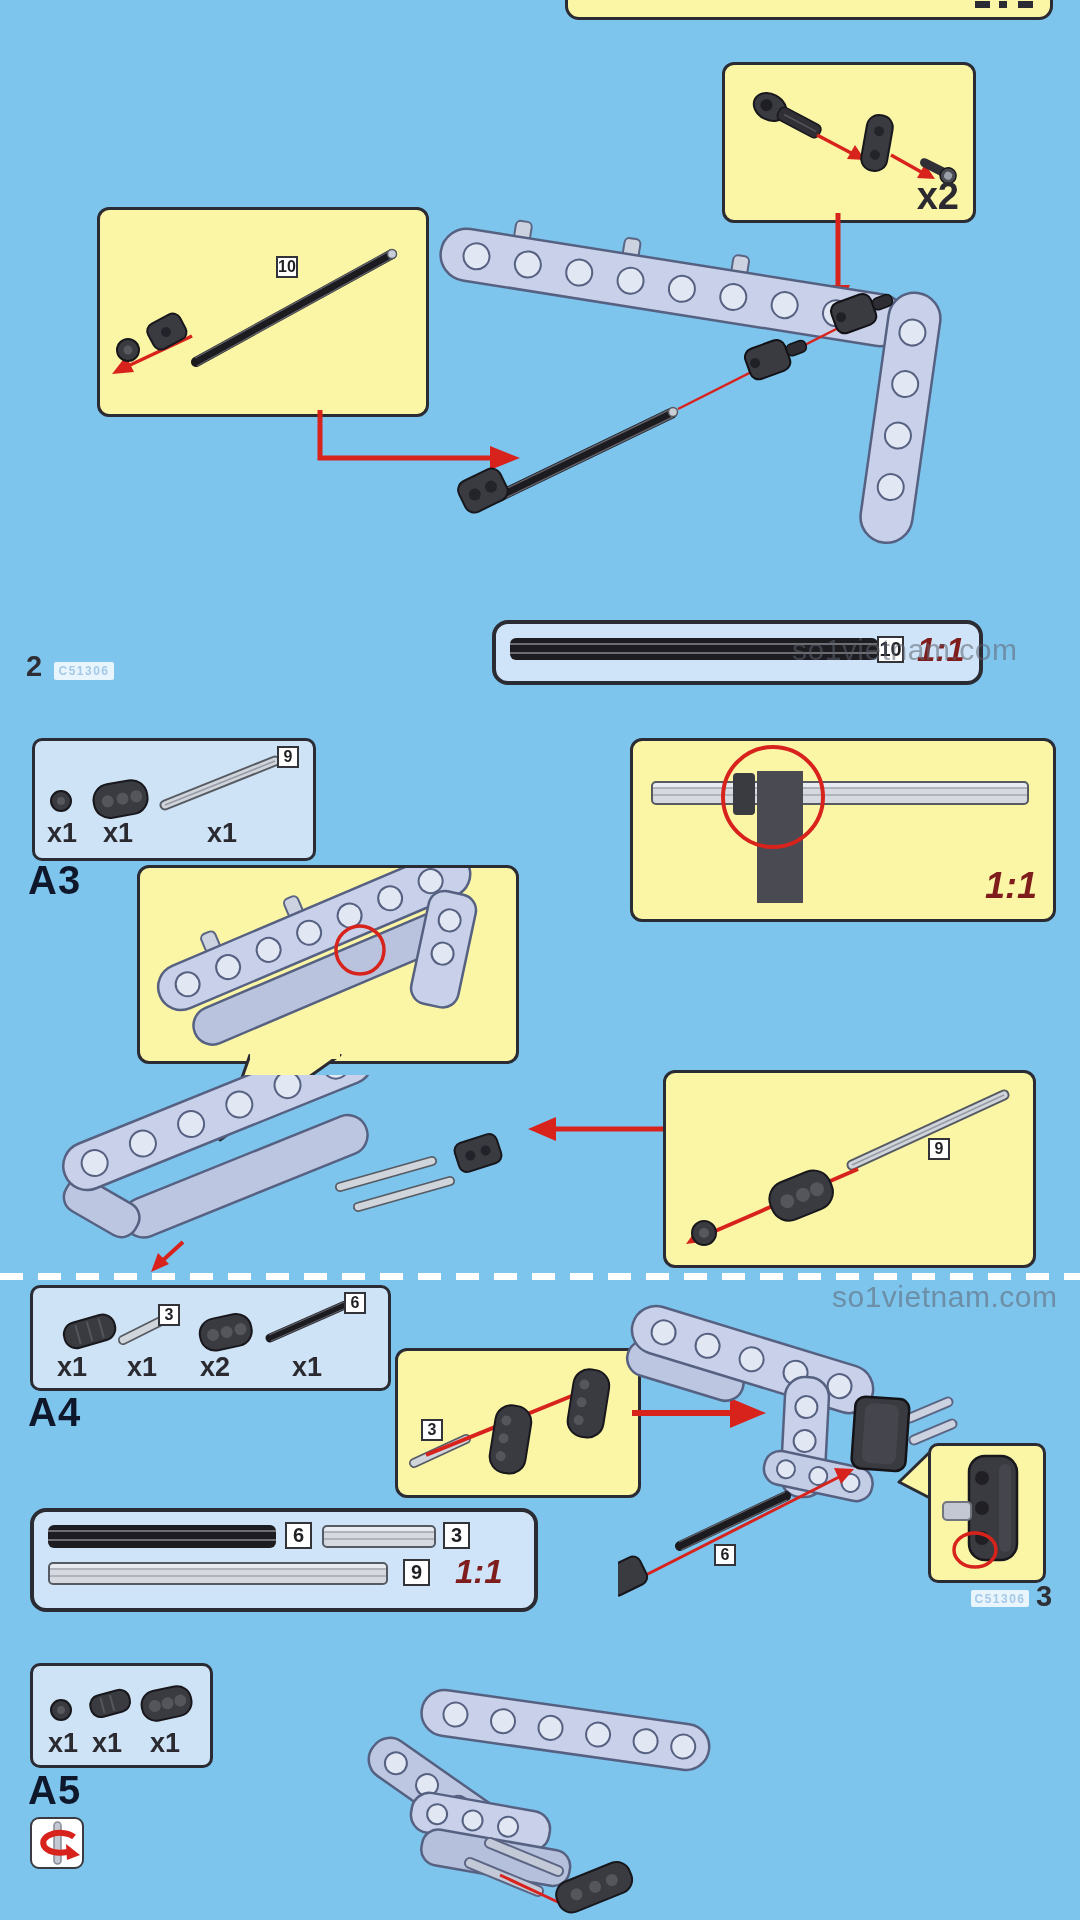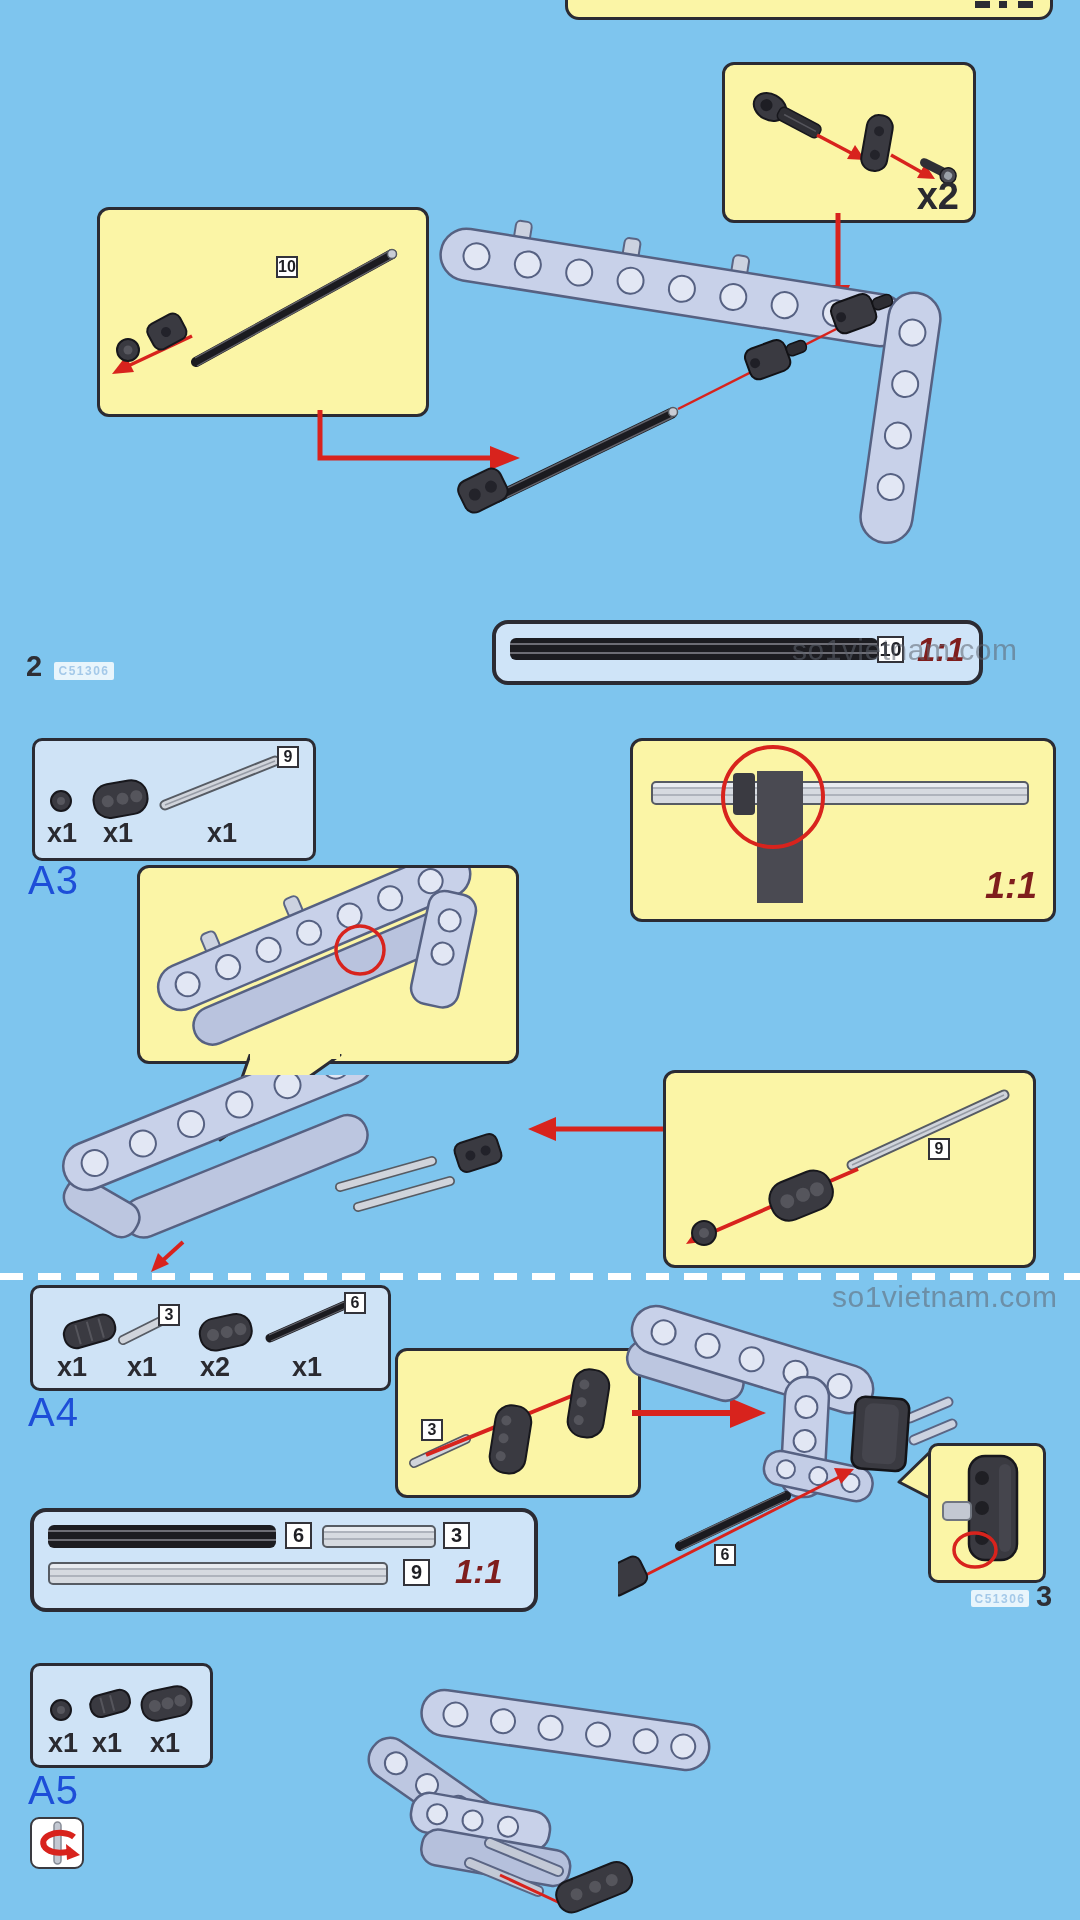--- a/index.html
+++ b/index.html
@@ -13,21 +13,21 @@
   .bluebox { position:absolute; background:#cfe3f6; border:3px solid #2b2b33; border-radius:10px; }
   .scalebox { position:absolute; background:#cfe4f8; border:4px solid #2b2b33; border-radius:16px; }
   .plabel {
     position:absolute; background:#ffffff; border:2px solid #33333a;
     display:flex; align-items:center; justify-content:center;
     font-weight:700; color:#1f1f24; box-sizing:border-box;
   }
   .plabel.small { width:22px; height:22px; font-size:16px; }
   .plabel.big   { width:27px; height:27px; font-size:20px; }
   .count { position:absolute; font-weight:700; color:#2a2a30; font-size:27px; }
-  .title { position:absolute; font-weight:400; color:#1d4ed8; font-size:40px; letter-spacing:1px; }
+  .title { position:absolute; font-weight:700; color:#0f172a; font-size:40px; letter-spacing:1px; }
   .scaletext { position:absolute; font-weight:700; color:#7f1d1d;font-style:italic; }
   .pageno { position:absolute; font-weight:700; color:#2e2e34; font-size:29px; }
   .badge {
     position:absolute; background:rgba(255,255,255,0.82); color:#a4c9e9;
     font-weight:700; font-size:12px; letter-spacing:1.5px;
     display:flex; align-items:center; justify-content:center; border-radius:2px;
   }
   .watermark {
     position:absolute; color:rgba(92,98,110,0.55); font-size:30px; font-weight:400;
     white-space:nowrap; z-index:50; letter-spacing:0.5px;

